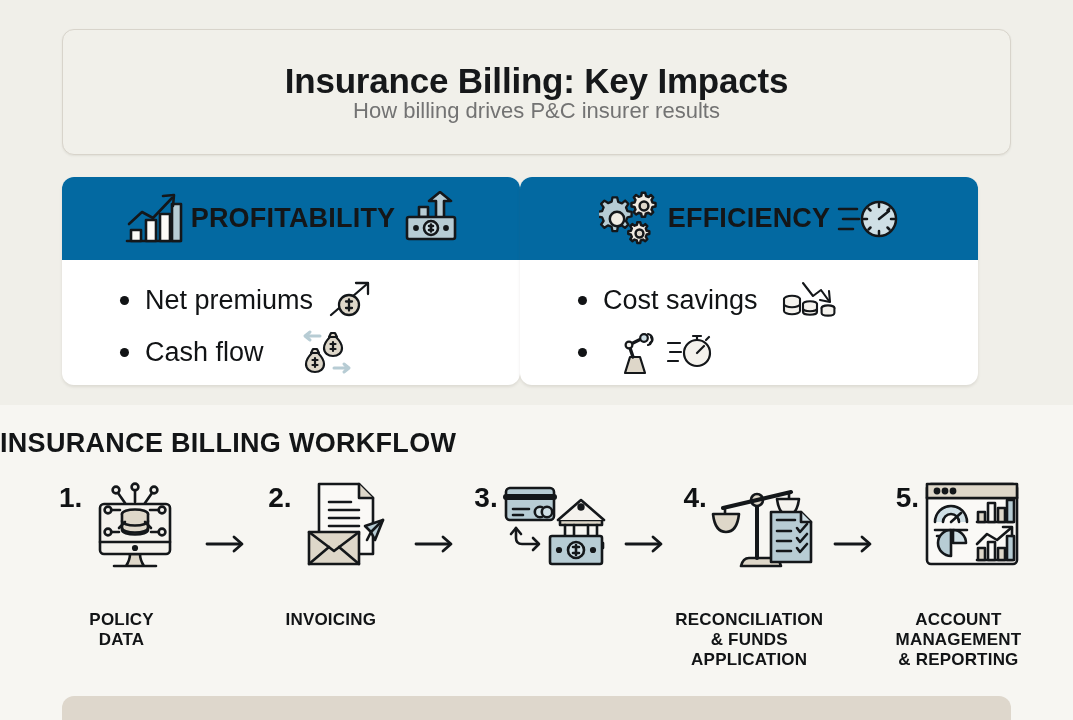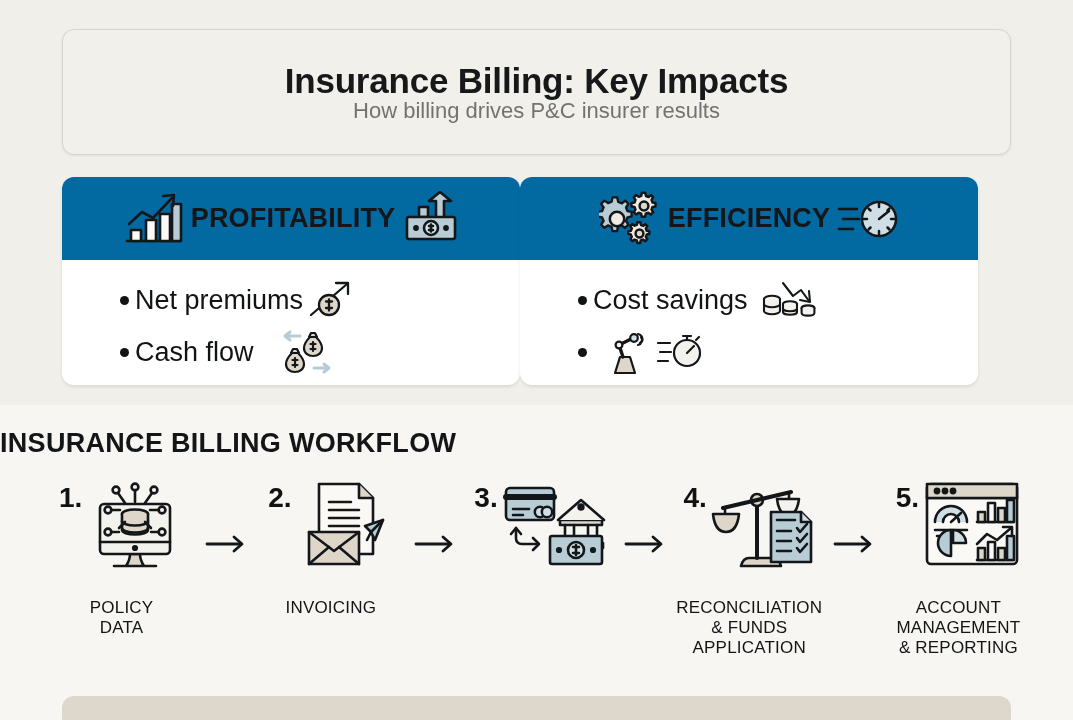--- a/index.html
+++ b/index.html
@@ -95,21 +95,21 @@
     color: #141618;
     letter-spacing: 0.2px;
     white-space: nowrap;
   }
   .card-body {
     padding: 14px 0 0 58px;
   }
   .bullet-row {
     display: flex;
     align-items: center;
-    gap: 4px;
+    gap: 14px;
     height: 52px;
   }
   .bullet-dot {
     width: 9px; height: 9px;
     border-radius: 50%;
     background: #111315;
     flex: none;
     margin-right: 2px;
   }
   .bullet-text {
@@ -150,24 +150,24 @@
     height: 104px;
   }
   .wf-num {
     font-size: 28px;
     font-weight: 700;
     color: #101214;
     line-height: 1;
     padding-top: 6px;
   }
   .wf-label {
-    margin-top: 16px;
+    margin-top: 28px;
     text-align: center;
     font-size: 17px;
-    font-weight: 400;
+    font-weight: 700;
     color: #121416;
     line-height: 1.18;
     letter-spacing: 0.2px;
     white-space: pre-line;
   }
   .wf-arrow {
     width: 46px;
     flex: none;
     display: flex;
     justify-content: center;

